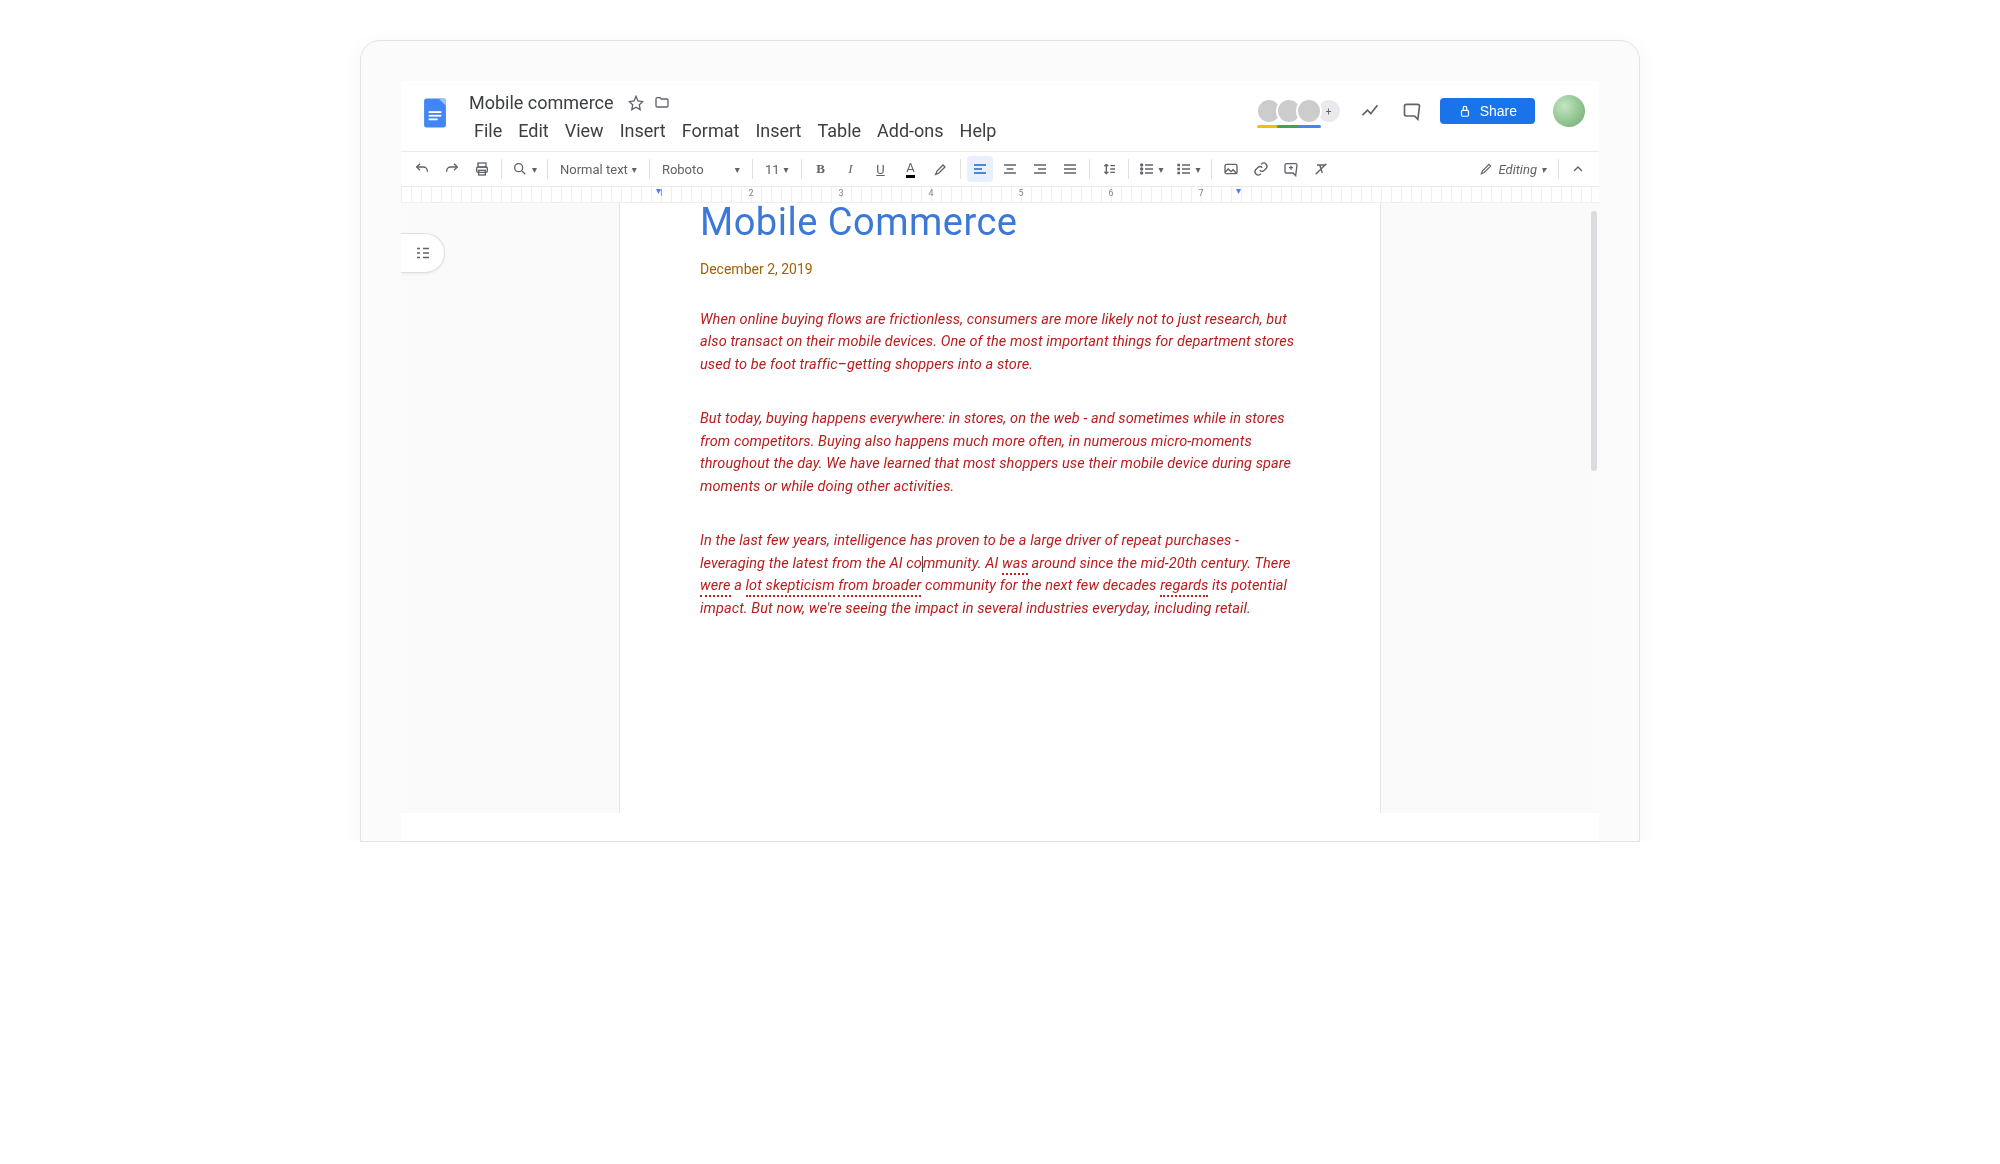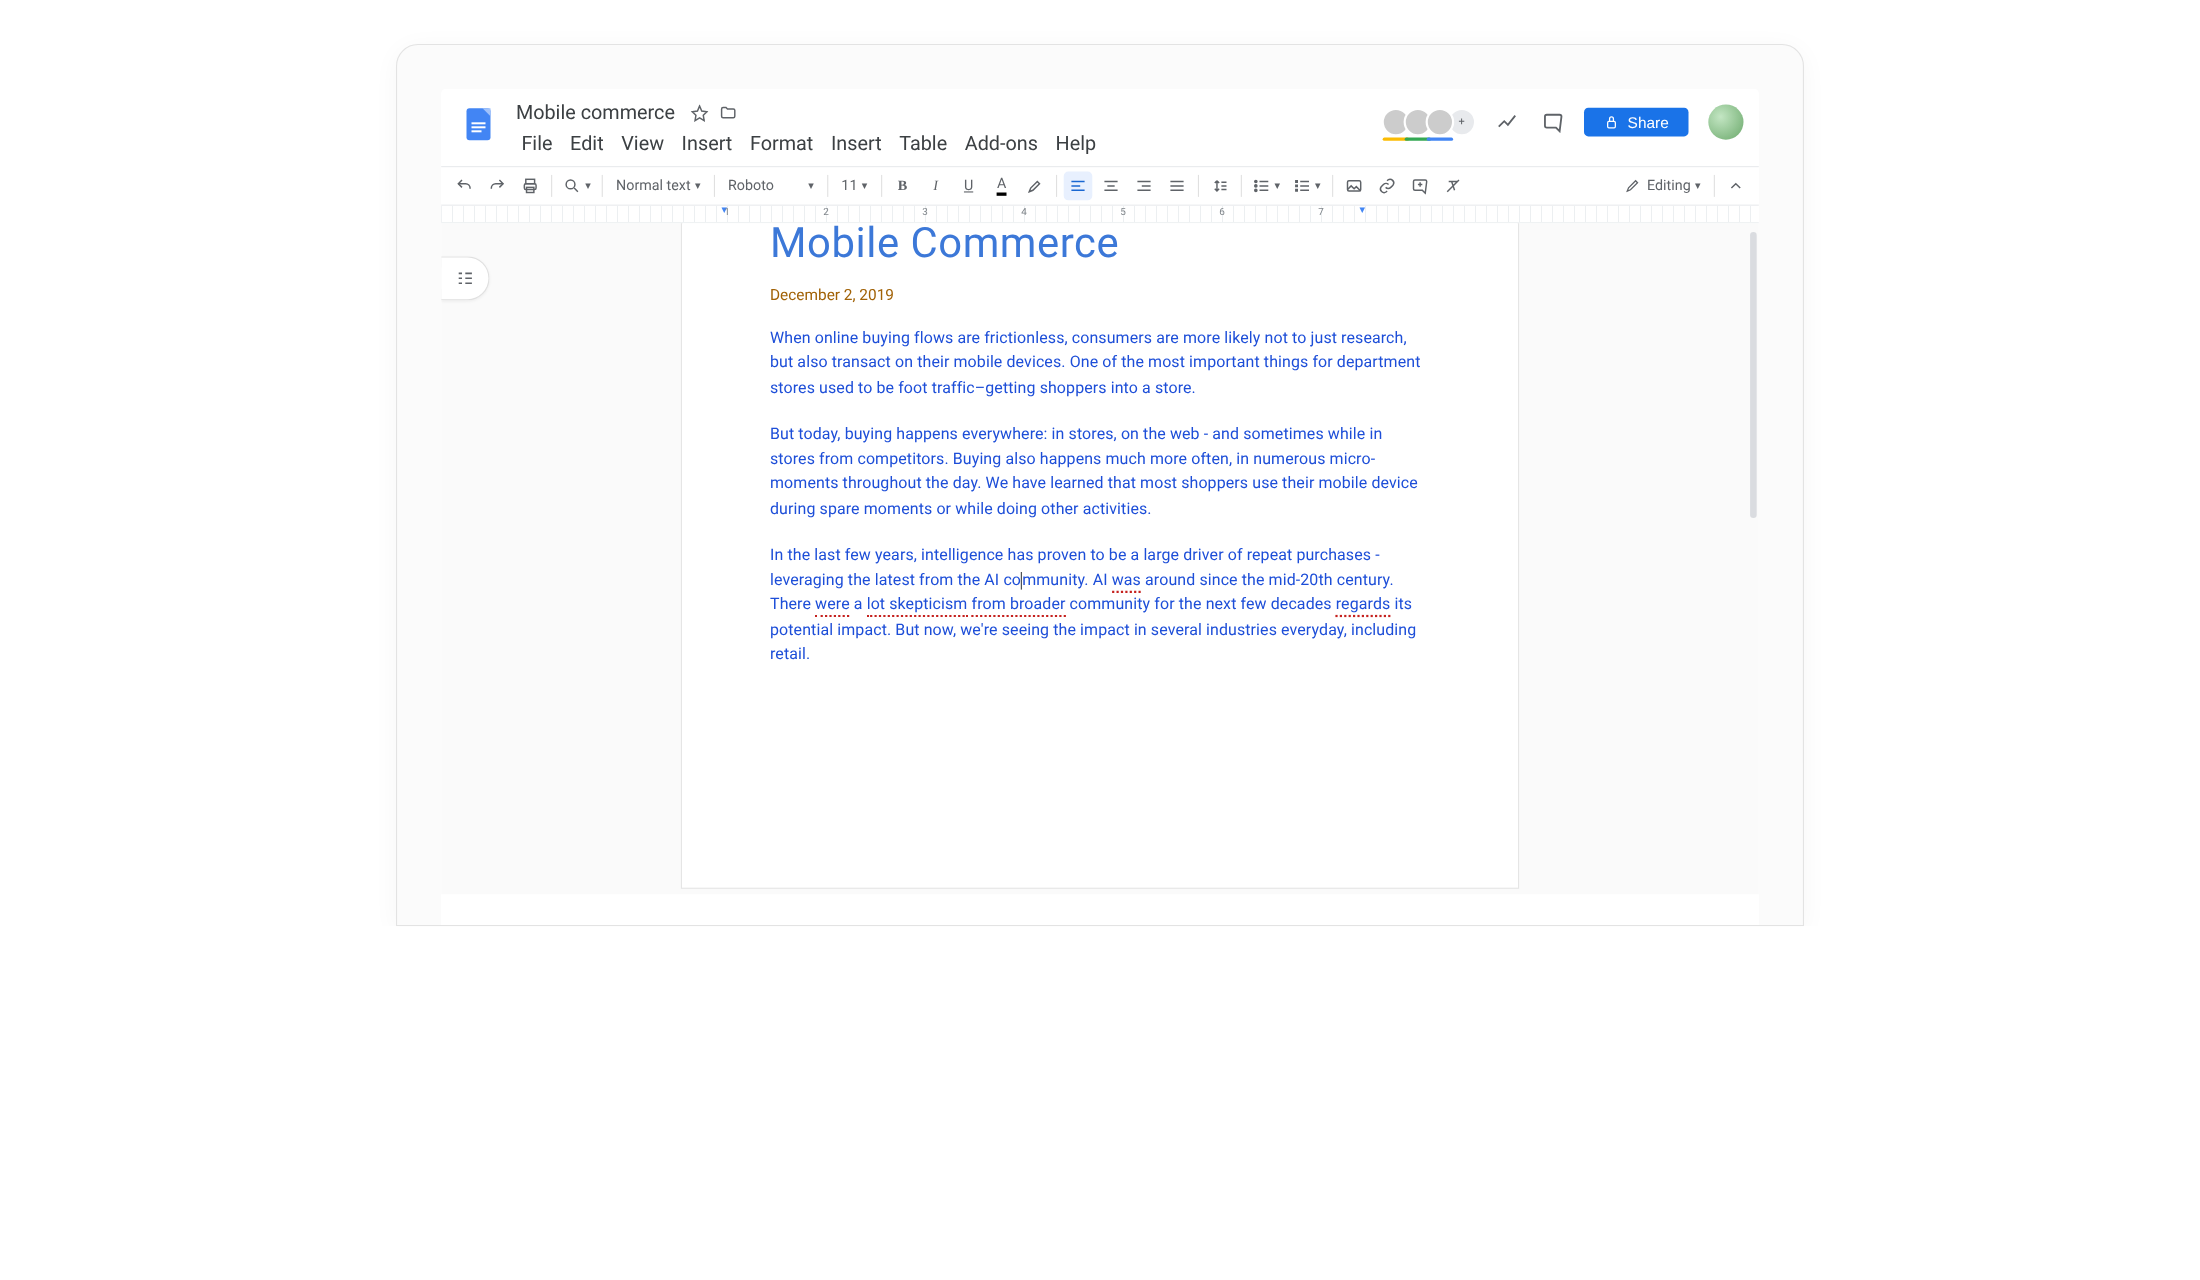--- a/index.html
+++ b/index.html
@@ -152,21 +152,21 @@
   .toolbar .sep { width:1px; height:20px; background:#e0e0e0; margin:0 2px; }
   .tbtn {
     min-width:26px; height:26px;
     display:flex; align-items:center; justify-content:center;
     border-radius:4px; cursor:pointer;
     padding:0 4px;
   }
   .tbtn.active { background:#e8f0fe; color:#1967d2; }
   .tb-text { padding:0 6px; }
   .chev { font-size:10px; margin-left:4px; color:#5f6368;}
-  .toolbar-right { margin-left:auto; display:flex; align-items:center; gap:4px; }
+  .toolbar-right { margin-left:auto; display:flex; align-items:center; gap:4px;font-style:italic; }
 
   
   .ruler {
     height:16px;
     background: repeating-linear-gradient(90deg, #eceff1 0 1px, transparent 1px 10px);
     border-bottom:1px solid #eceff1;
     position:relative;
     font-size:9px;
     color:#80868b;
   }
@@ -203,24 +203,25 @@
     font-weight:400;
   }
   .doc-h2 {
     font-size:24px;
     font-weight:400;
     color:#202124;
     margin-top:40px;
   }
   .para {
     font-size:14.5px;
-    color:#1d4ed8;
+    color:#b91c1c;
     line-height:1.55;
-    margin-top:20px;
+    margin-top:32px;
     letter-spacing:.1px;
+    font-style:italic;
   }
   .sp { border-bottom:2px dotted #c5221f; padding-bottom:1px;}
   .caret { width:1px; height:16px; background:#3c4043; display:inline-block; vertical-align:middle;}
   .outline-tab {
     position:absolute;
     left:0; top:30px;
     background:#fff;
     border:1px solid #e0e0e0;
     border-left:none;
     border-radius:0 20px 20px 0;

